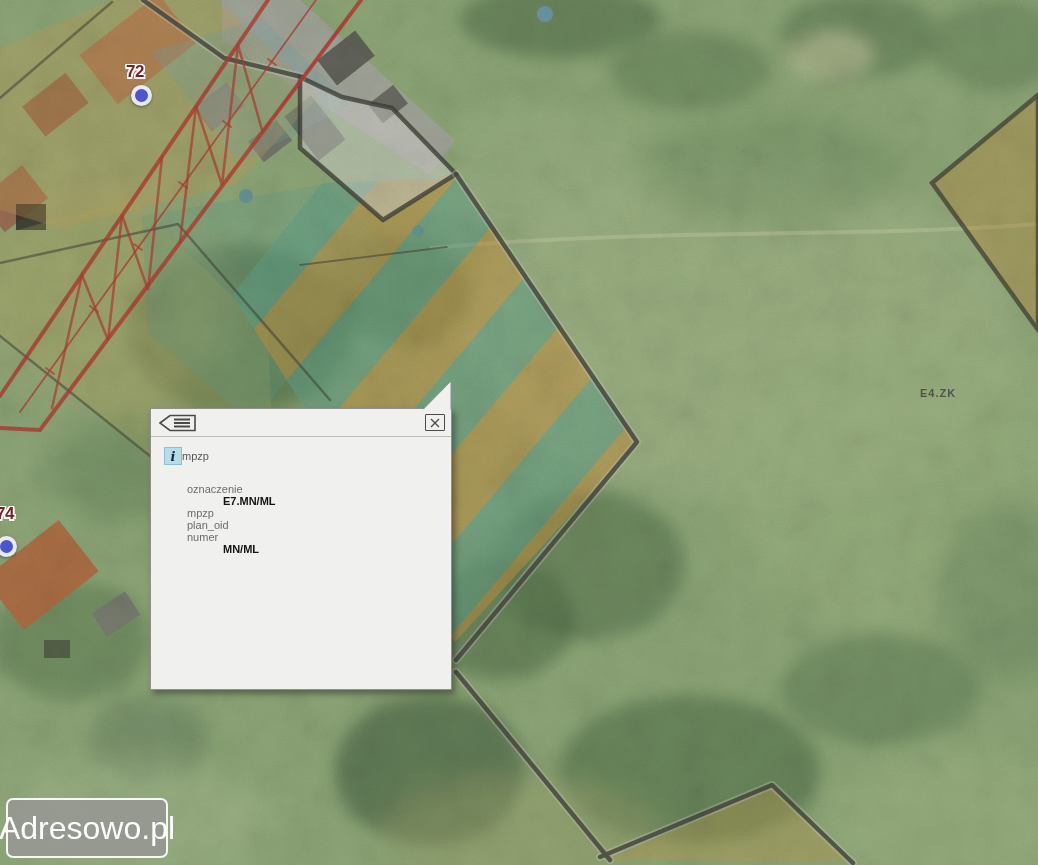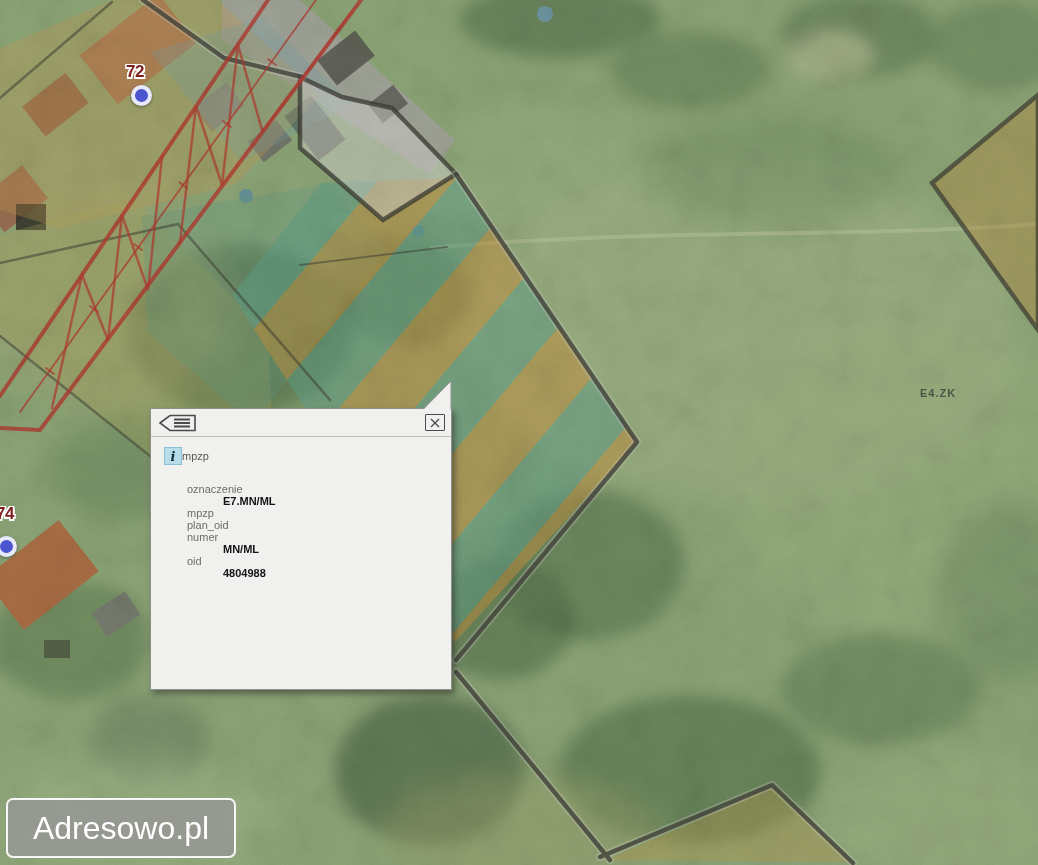--- a/index.html
+++ b/index.html
@@ -46,21 +46,21 @@
     color:#142c3a; font-family:"DejaVu Serif", serif; font-style:italic; font-weight:bold;
     font-size:13px; display:flex; align-items:center; justify-content:center; box-sizing:border-box;
   }
   .layer-title { margin-left:0; font-size:11px; color:#585856; }
   .fields { margin:18px 0 0 36px; font-size:11px; line-height:12px; }
   .flabel { color:#6c6c6a; }
   .fvalue { font-weight:bold; color:#141414; max-width:185px;margin-left:36px; }
 
   
   .watermark {
-    position:absolute; left:6px; top:798px; width:230px; height:60px;
+    position:absolute; left:6px; top:798px; width:162px; height:60px;
     background:rgba(150,150,150,0.80); border:2px solid rgba(255,255,255,0.92);
     border-radius:7px; box-sizing:border-box; z-index:6;
     display:flex; align-items:center; justify-content:center;
     color:#fff; font-size:32px;
   }
 </style>
 </head>
 <body>
 
 <div class="stage">
@@ -236,24 +236,20 @@
           <div class="fvalue"></div>
         </div>
         <div class="frow">
           <div class="flabel">plan_oid</div>
           <div class="fvalue"></div>
         </div>
         <div class="frow">
           <div class="flabel">numer</div>
           <div class="fvalue">MN/ML</div>
         </div>
-        <div class="frow">
-          <div class="flabel">oid</div>
-          <div class="fvalue">4804988</div>
-        </div>
       </div>
     </div>
   </div>
 
   <div class="watermark">
     <span>Adresowo.pl</span>
   </div>
 
 </div>
 

